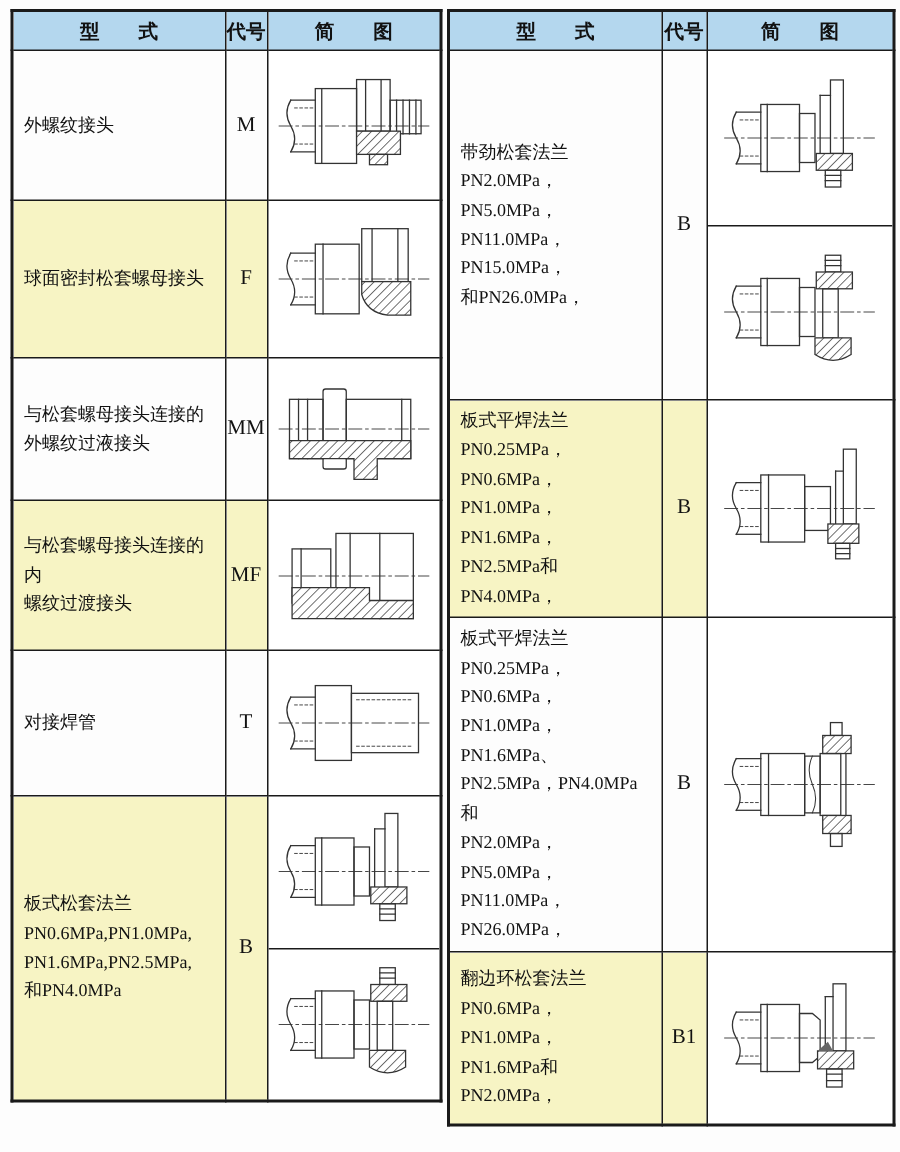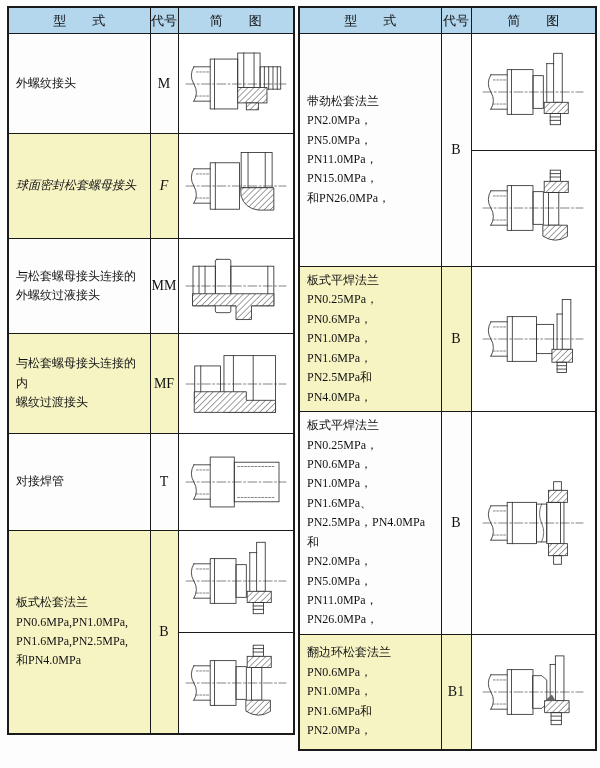--- a/index.html
+++ b/index.html
@@ -11,21 +11,21 @@
   .page{padding:6px 7px 0 7px;box-sizing:border-box;}
   .title{
     font-weight:bold;font-size:13px;line-height:1.4;
     margin:3px 0 7px 0;letter-spacing:0.3px;white-space:nowrap;
   }
   .tables{display:flex;gap:3px;align-items:flex-start;}
   table{border-collapse:collapse;table-layout:fixed;}
   table.t{border:2px solid var(--border);}
   th,td{border:1px solid var(--border);padding:0;overflow:hidden;}
   thead th{
-    height:25px;font-size:13px;font-weight:normal;
+    height:25px;font-size:13px;font-weight:bold;
     background:var(--header-bg);
     font-family:"Liberation Sans","DejaVu Sans",sans-serif;
     margin-top:24px;
   }
   td.type{
     font-size:12px;padding:4px 7px;white-space:pre-line;line-height:1.62;
     font-family:"Liberation Serif","DejaVu Serif",serif;
     vertical-align:middle;text-align:left;
   }
   td.code{
@@ -91,21 +91,21 @@
                       <line x1="108" y1="30" x2="108" y2="56"></line>
                       <rect x="62" y="54" width="34" height="18" fill="url(#h1)"></rect>
                       <rect x="72" y="72" width="14" height="8" fill="url(#h1)"></rect>
                       <line x1="2" y1="50" x2="118" y2="50" stroke-width="0.7" stroke-dasharray="10 3 2 3"></line>
                     </g>
                   </svg>
                 </div>
               </div>
             </td>
           </tr>
-          <tr class="hl" style="height: 105px; font-style: italic;">
+          <tr class="hl" style="height: 105px;">
             <td class="type">球面密封松套螺母接头</td>
             <td class="code">F</td>
             <td class="diag">
               <div class="stack" style="height: 104px;">
                 <div class="sub">
                   <svg viewBox="0 0 120 100">
                     <defs>
                       <pattern id="h2" patternUnits="userSpaceOnUse" width="5" height="5" patternTransform="rotate(45)">
                         <rect width="5" height="5" fill="#ffffff"></rect>
                         <line x1="0" y1="0" x2="0" y2="5" stroke="#555" stroke-width="1.3"></line>

